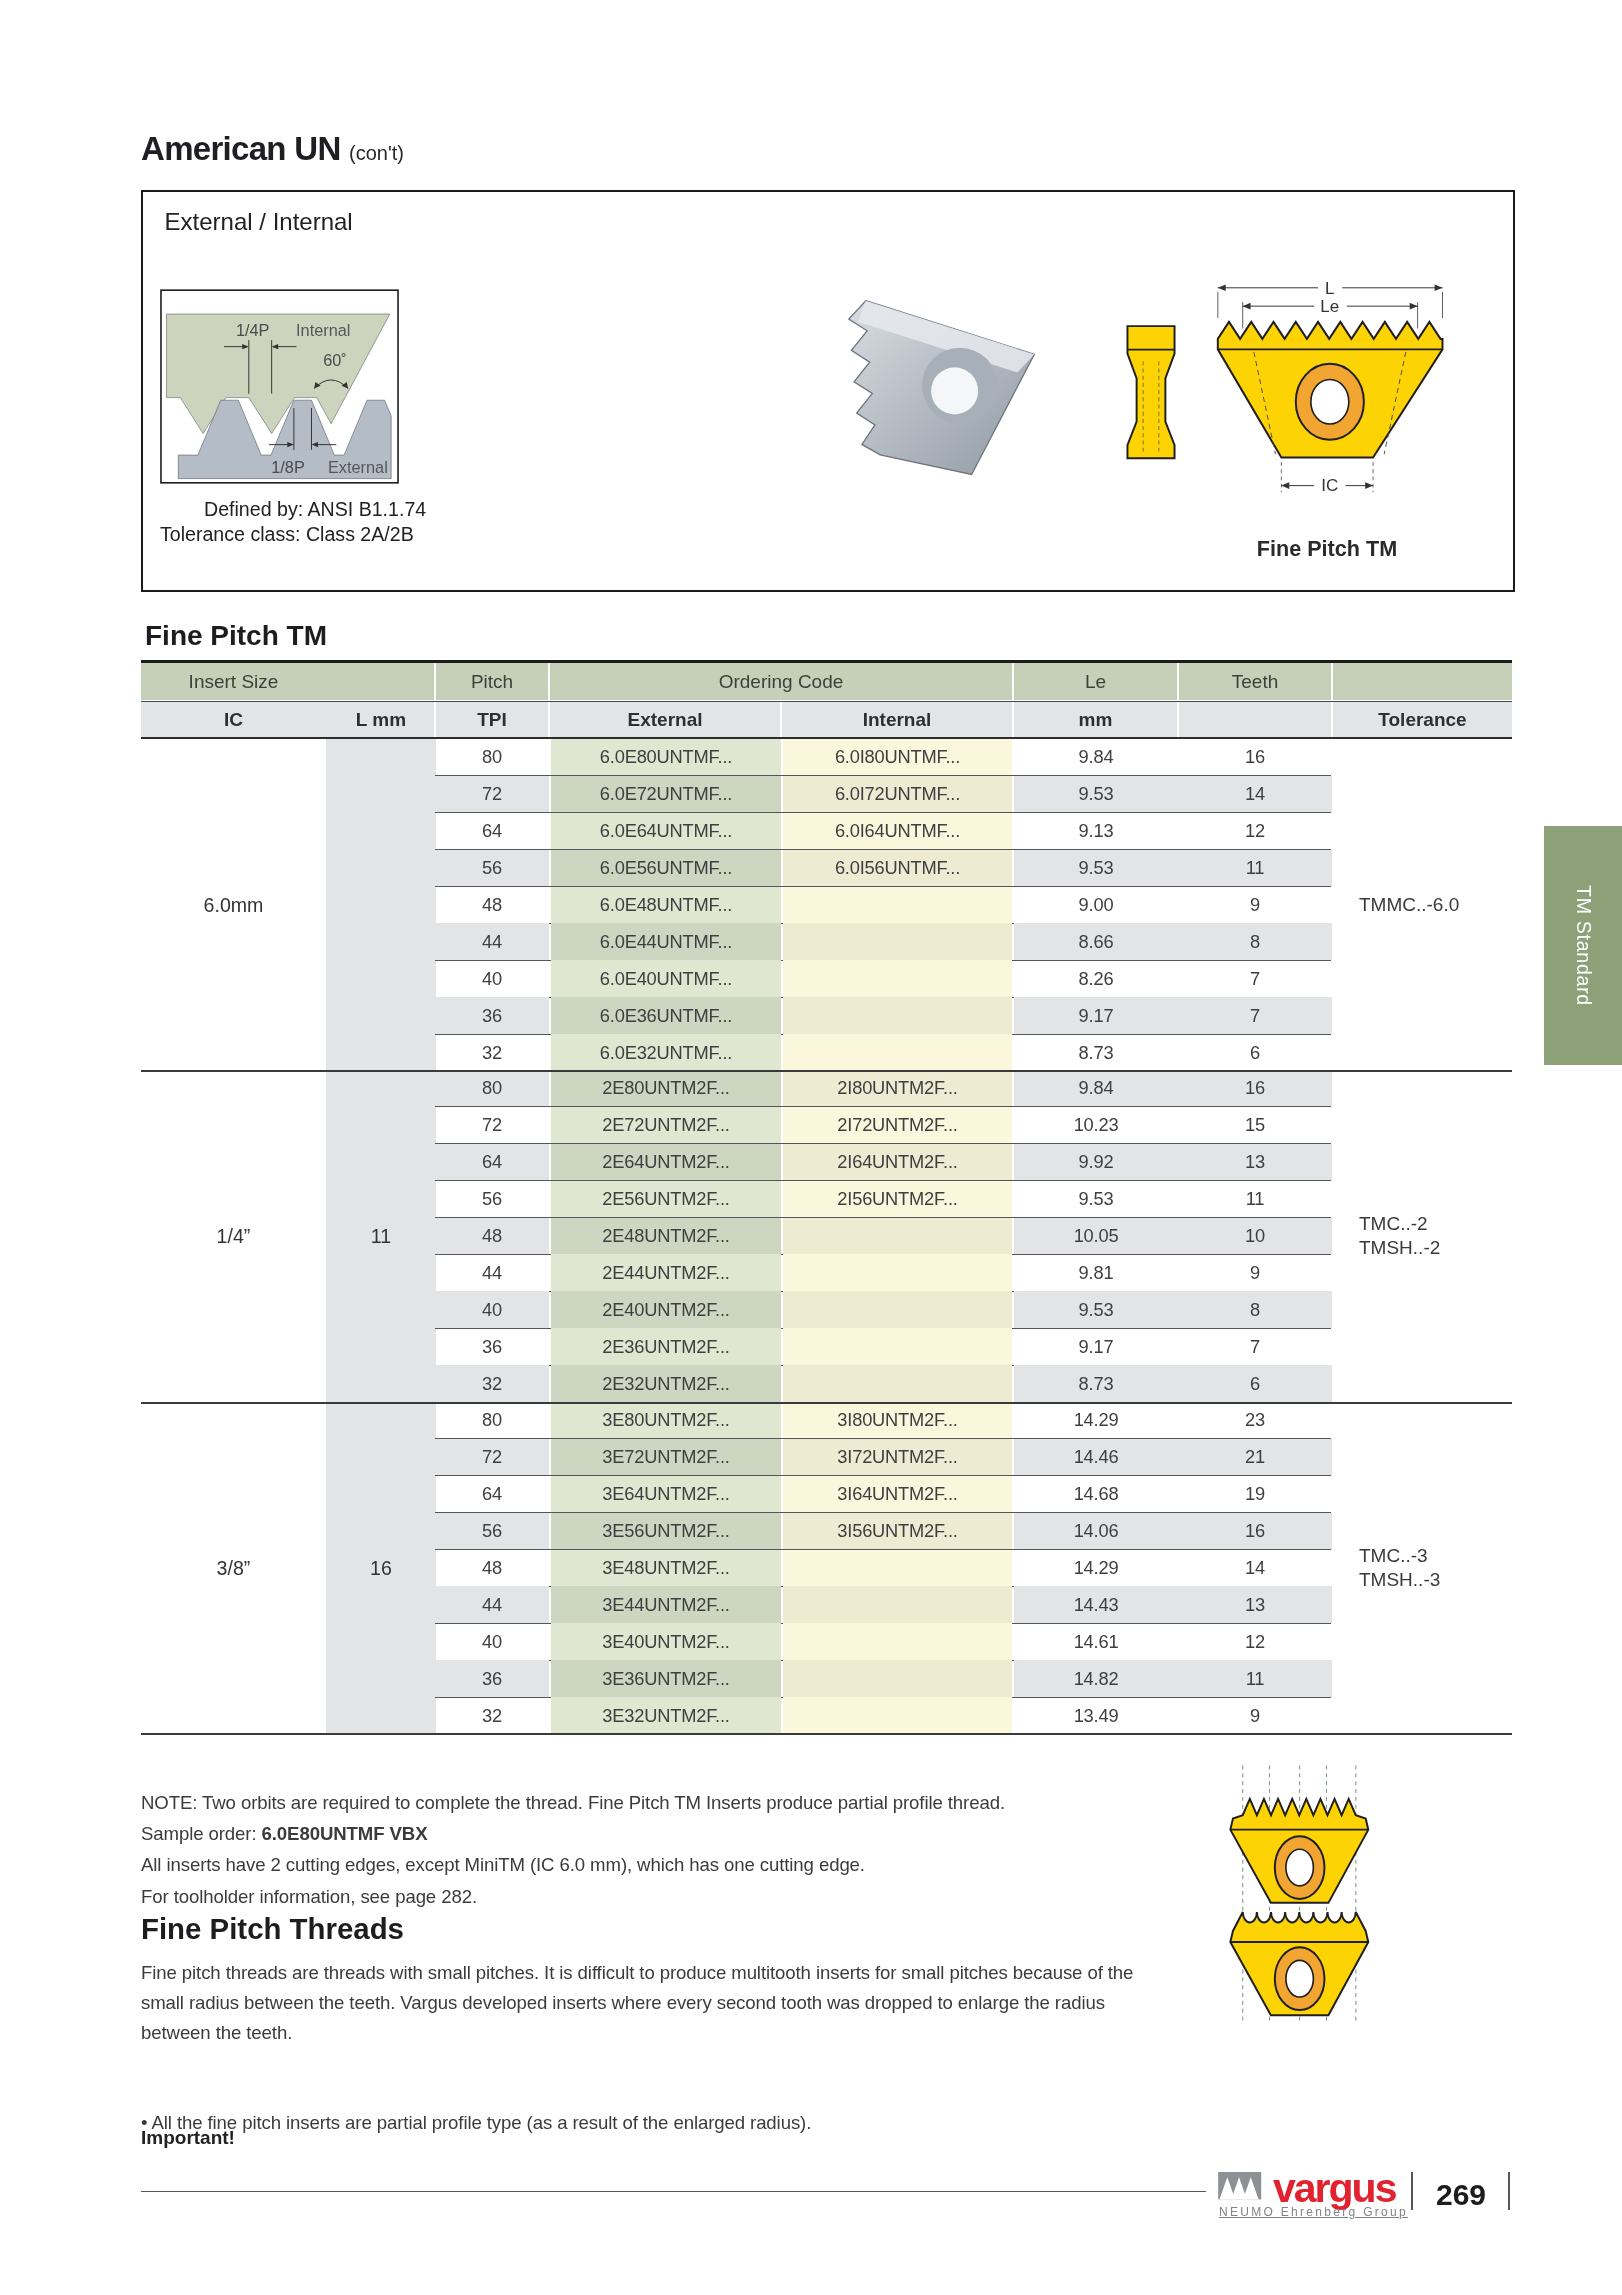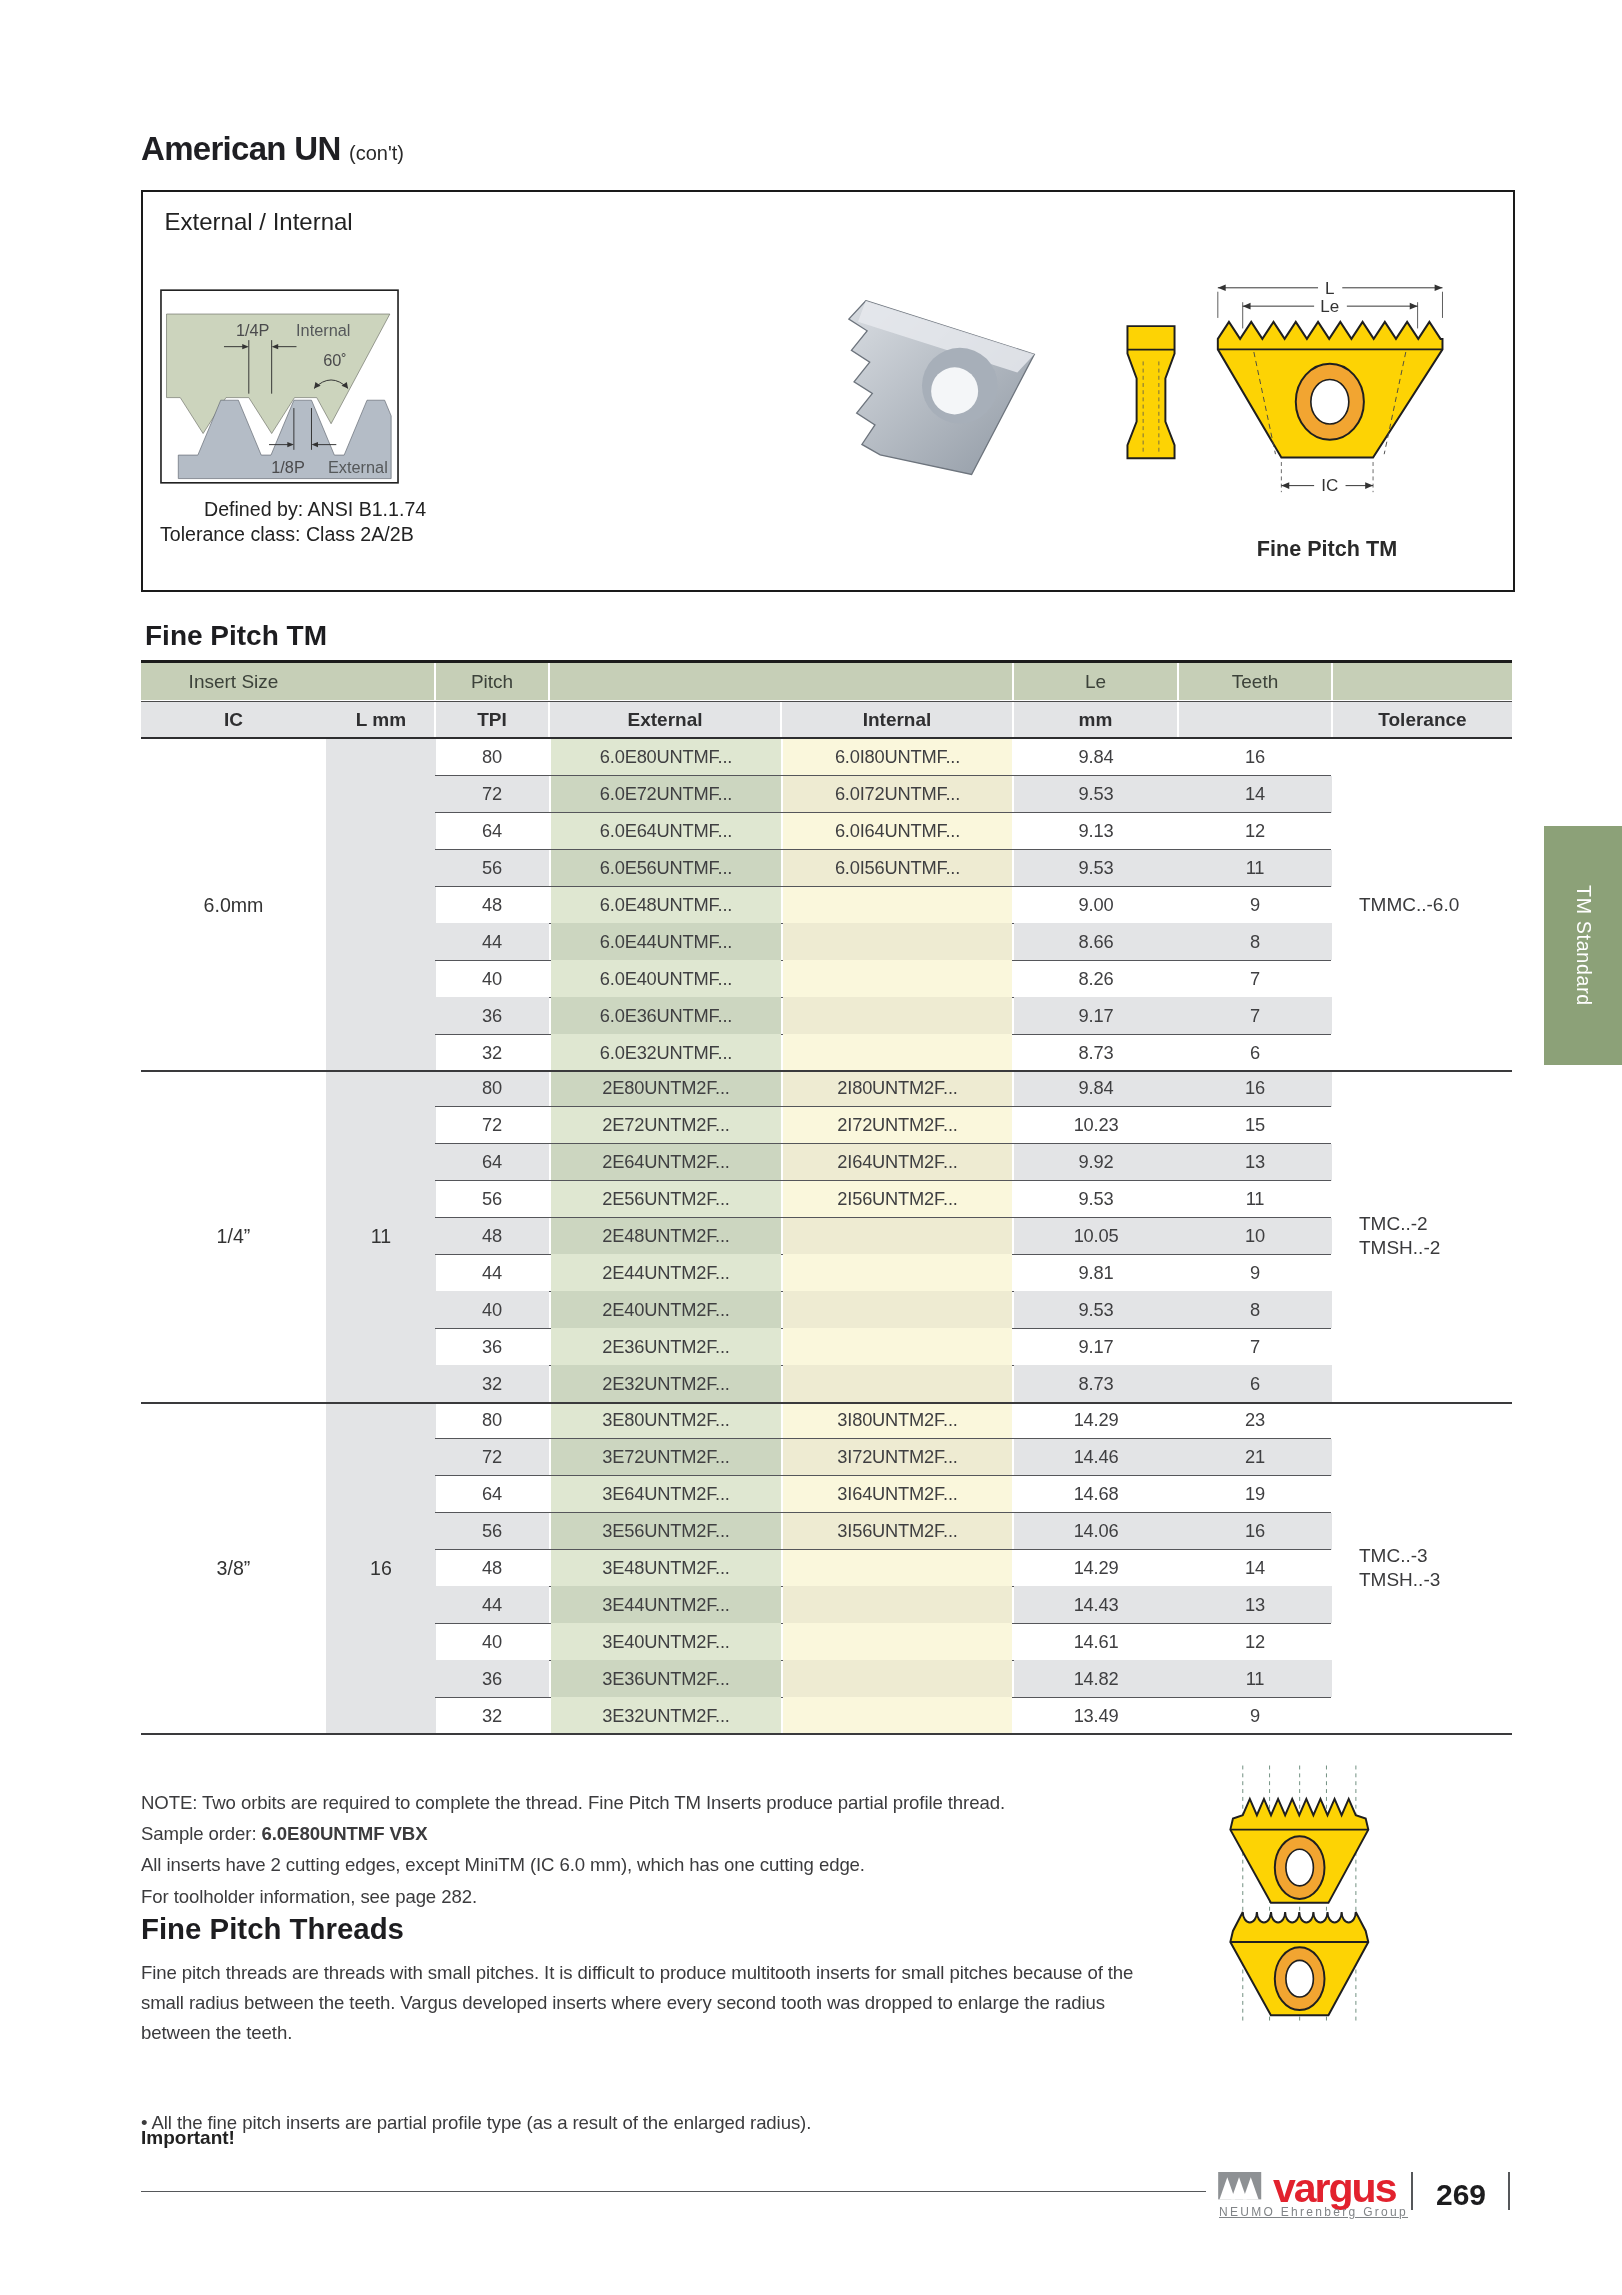--- a/index.html
+++ b/index.html
@@ -174,20 +174,21 @@
   <div class="abs" id="topbar"></div>
 
   <div class="h1c" style="left:0;width:293px"></div>
   <div class="h1c" style="left:295px;width:112px"></div>
   <div class="h1c" style="left:409px;width:462px"></div>
   <div class="h1c" style="left:873px;width:163px"></div>
   <div class="h1c" style="left:1038px;width:152px"></div>
   <div class="h1c" style="left:1192px;width:179px"></div>
   <div class="htxt h1t" style="left:0;width:185px">Insert Size</div>
   <div class="htxt h1t" style="left:295px;width:112px">Pitch</div>
+  <div class="htxt h1t" style="left:409px;width:462px">Ordering Code</div>
   <div class="htxt h1t" style="left:873px;width:163px">Le</div>
   <div class="htxt h1t" style="left:1038px;width:152px">Teeth</div>
   <div class="hline1"></div>
 
   <div class="h2c" style="left:0;width:293px"></div>
   <div class="h2c" style="left:295px;width:112px"></div>
   <div class="h2c" style="left:409px;width:230px"></div>
   <div class="h2c" style="left:641px;width:230px"></div>
   <div class="h2c" style="left:873px;width:163px"></div>
   <div class="h2c" style="left:1038px;width:152px"></div>

